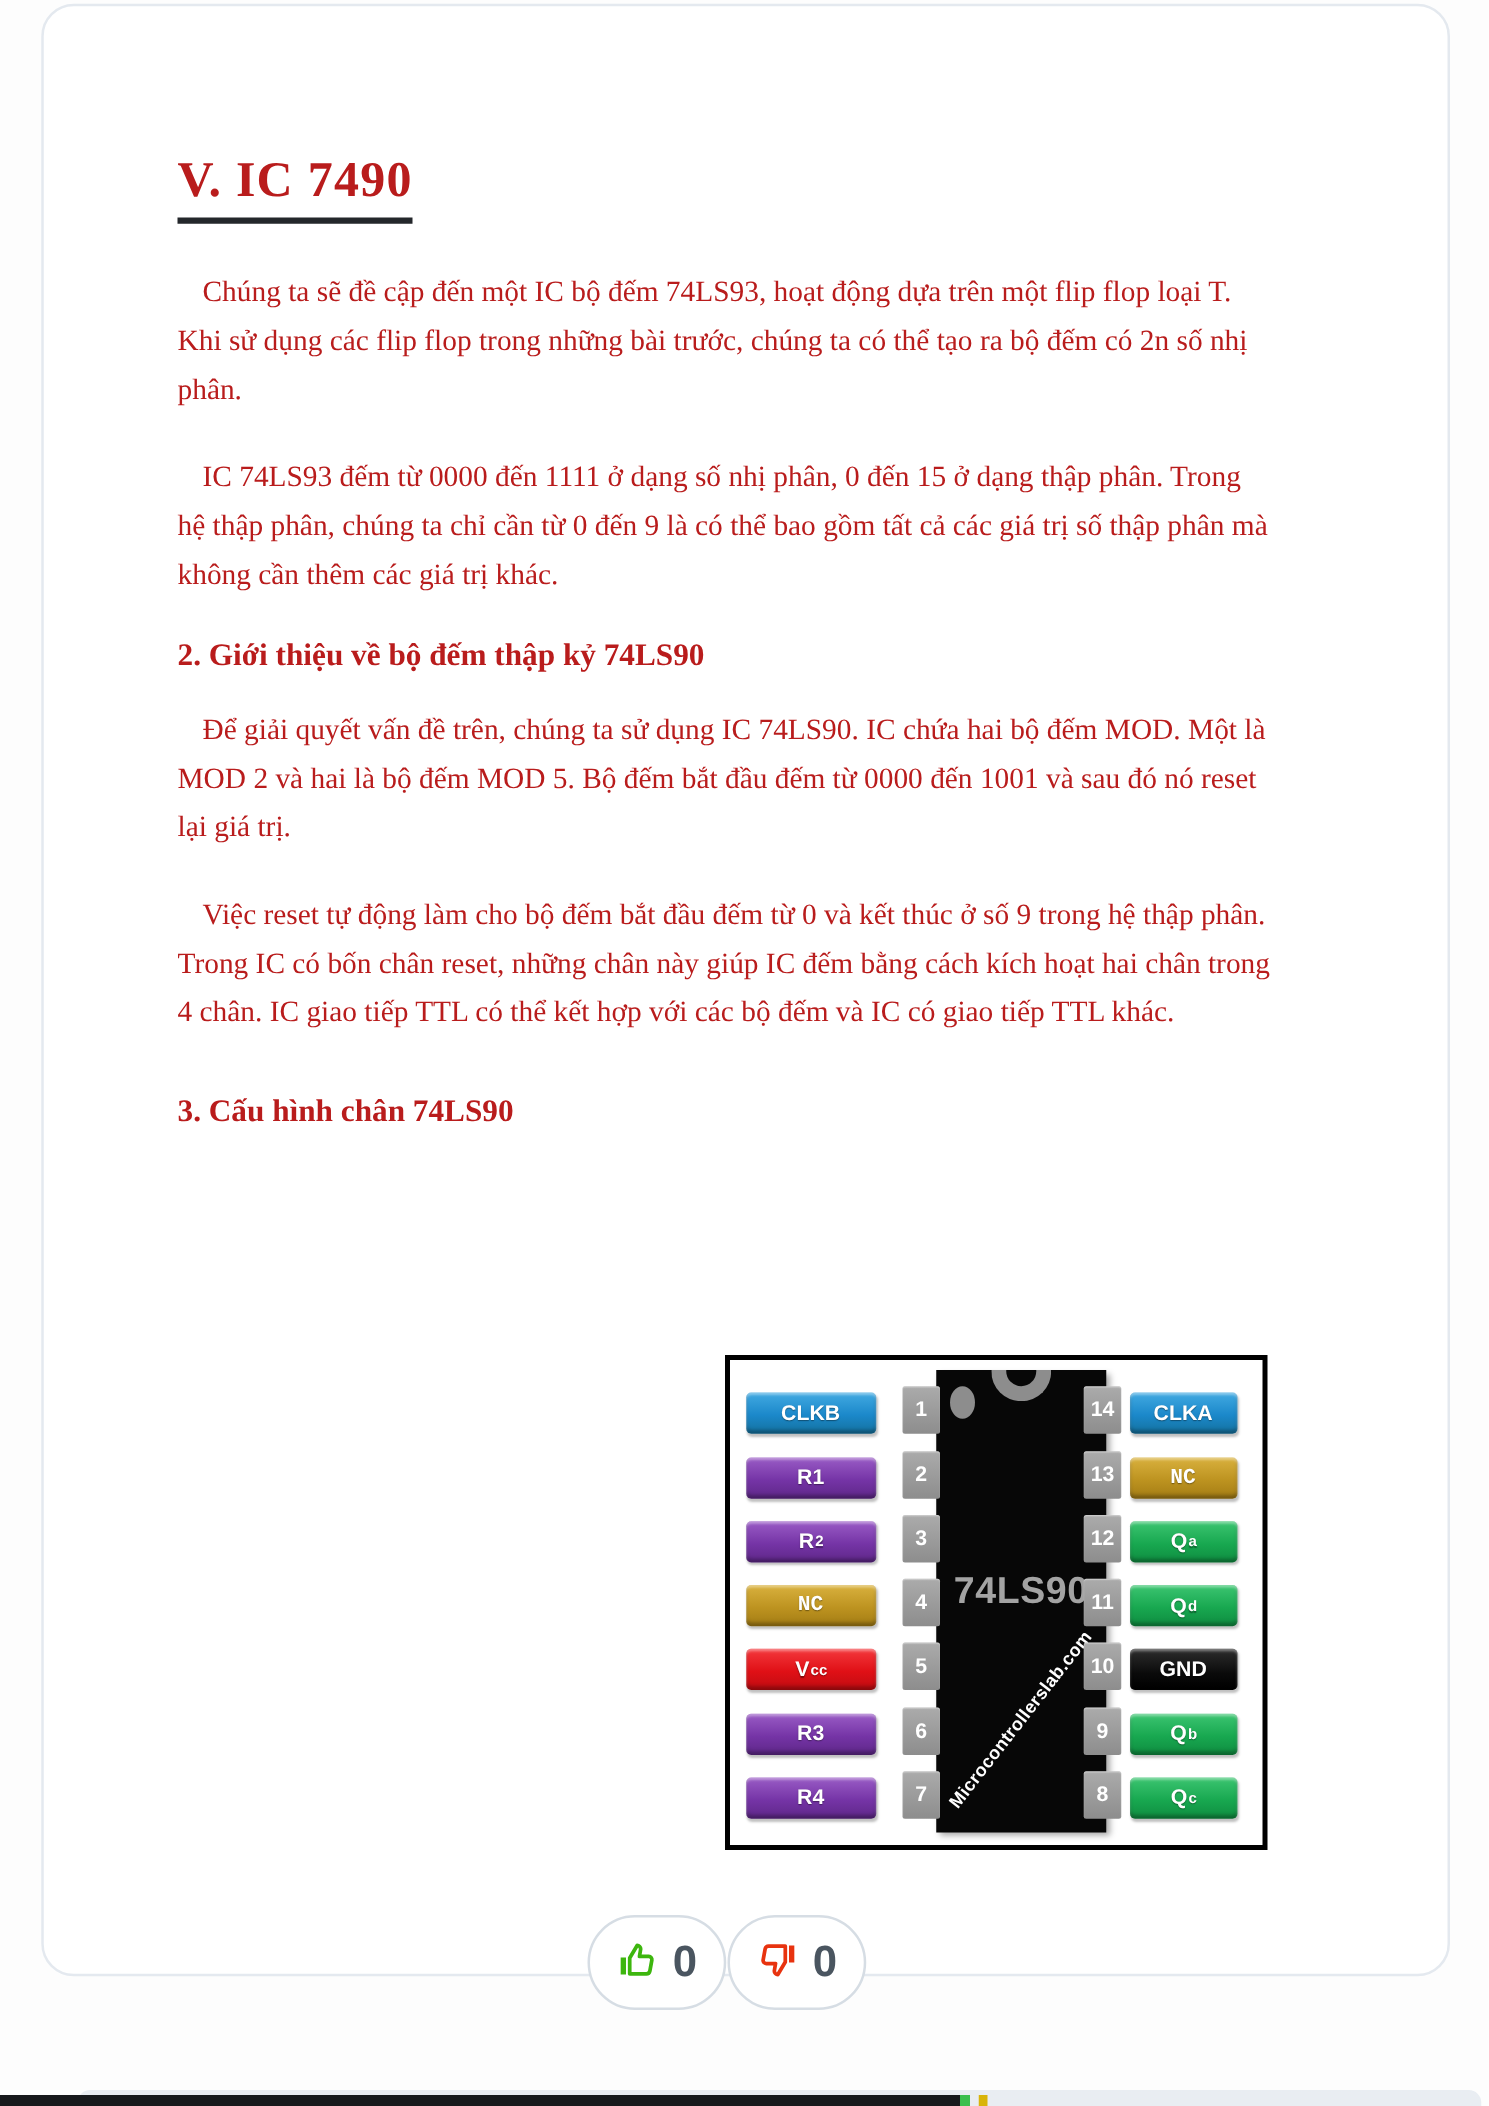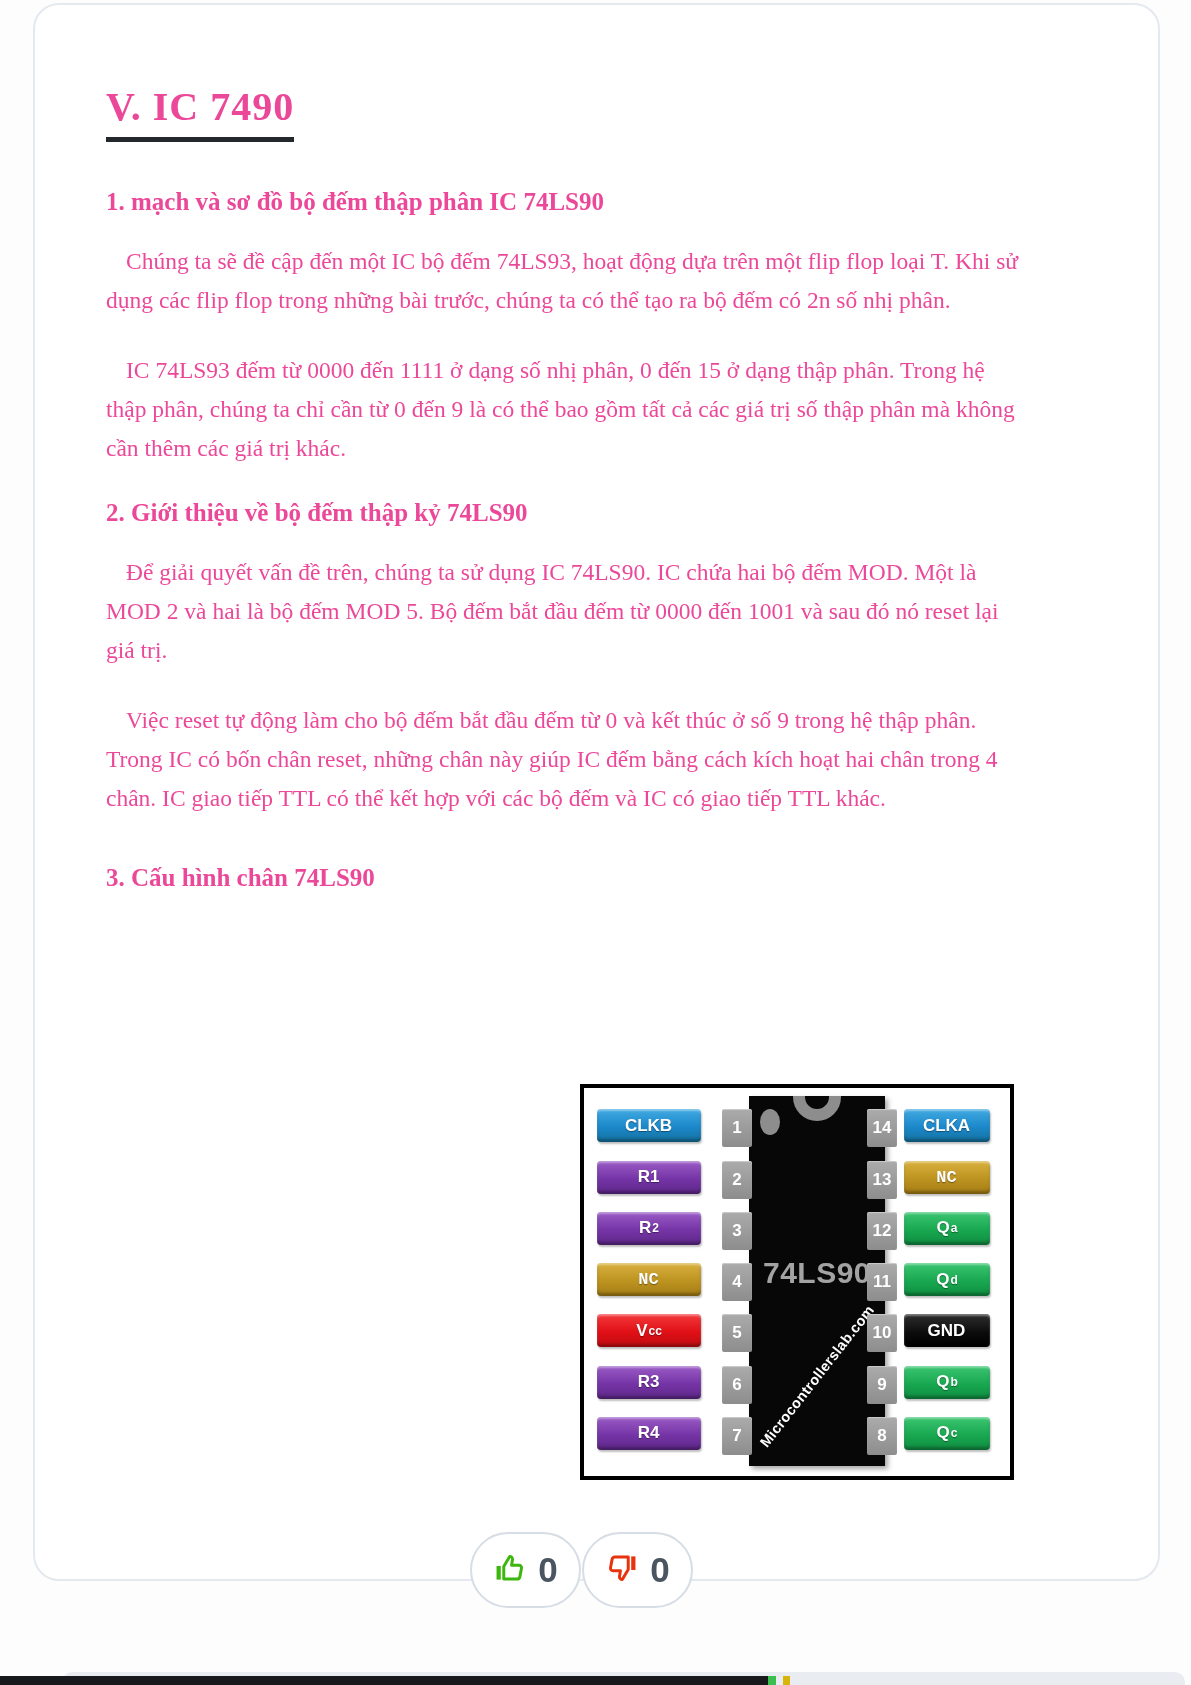--- a/index.html
+++ b/index.html
@@ -3,37 +3,37 @@
 <meta charset="utf-8">
 <style>
   * { margin:0; padding:0; box-sizing:border-box; }
   html,body { width:1191px; height:1685px; background:#ffffff; overflow:hidden;
               font-family:"Liberation Serif", serif; }
   .page { position:relative; width:1191px; height:1685px; background:#fdfdfd; }
 
   
   .card { position:absolute; left:33px; top:3px; width:1127px; height:1578px;
           background:#ffffff; border:2px solid #e4e9ef; border-radius:26px; }
-  .card-inner { padding:78px 138px 0 71px; color:#ec4899; }
+  .card-inner { padding:78px 138px 0 107px; color:#b91c1c;margin-top:37px; }
 
   .doc-title { display:inline-block; font-size:40px; font-weight:bold; letter-spacing:1px;
                border-bottom:5px solid #24272b; padding-bottom:7px; margin-bottom:36px; }
   h2.sec { font-size:25px; font-weight:bold; margin:10px 0 26px 0; }
   p.body { font-size:23.5px; line-height:1.66; text-indent:20px; margin-bottom:31px; }
 
   .sec3-wrap { position:relative; margin-top:46px; }
   .sec3-wrap h2 { margin-top:42px; }
 
   
   .diagram { position:absolute; left:545px; top:1079px; width:434px; height:396px;
              background:#ffffff; border:4px solid #000; }
   .diag-rows { position:relative; width:100%; height:100%;
                display:flex; flex-direction:column; justify-content:space-evenly;
                padding:8px 0; z-index:2; }
-  .pin-row { display:flex; align-items:flex-start; }
+  .pin-row { display:flex; align-items:flex-end; }
   .chip { height:33px; border-radius:4px; color:#fff; font-family:"Liberation Sans",sans-serif;
           font-weight:bold; font-size:17px; display:flex; align-items:center; justify-content:center;
           text-shadow:0 1px 1px rgba(0,0,0,.4);
           box-shadow:inset 0 2px 2px rgba(255,255,255,.38), inset 0 -3px 3px rgba(0,0,0,.28), 1px 2px 2px rgba(0,0,0,.25); }
   .chip sub { font-size:12px; line-height:1; margin-left:1px; }
   .chip-l { width:104px; margin-left:13px; }
   .pin-num { width:30px; height:38px; background:linear-gradient(180deg,#ababab,#8d8d8d);
              color:#fff; font-family:"Liberation Sans",sans-serif; font-weight:bold; font-size:17px;
              display:flex; align-items:center; justify-content:center; border-radius:2px;
              box-shadow:inset 0 1px 1px rgba(255,255,255,.4); }
@@ -83,21 +83,20 @@
 </style>
 </head>
 <body>
 
 <div class="page">
 
   <div class="card">
     <div class="card-inner">
       <div class="doc-title">V. IC 7490</div>
 
-      <h2 class="sec">1. mạch và sơ đồ bộ đếm thập phân IC 74LS90</h2>
       <p class="body">Chúng ta sẽ đề cập đến một IC bộ đếm 74LS93, hoạt động dựa trên một flip flop loại T. Khi sử dụng các flip flop trong những bài trước, chúng ta có thể tạo ra bộ đếm có 2n số nhị phân.</p>
       <p class="body">IC 74LS93 đếm từ 0000 đến 1111 ở dạng số nhị phân, 0 đến 15 ở dạng thập phân. Trong hệ thập phân, chúng ta chỉ cần từ 0 đến 9 là có thể bao gồm tất cả các giá trị số thập phân mà không cần thêm các giá trị khác.</p>
 
       <h2 class="sec">2. Giới thiệu về bộ đếm thập kỷ 74LS90</h2>
       <p class="body">Để giải quyết vấn đề trên, chúng ta sử dụng IC 74LS90. IC chứa hai bộ đếm MOD. Một là MOD 2 và hai là bộ đếm MOD 5. Bộ đếm bắt đầu đếm từ 0000 đến 1001 và sau đó nó reset lại giá trị.</p>
       <p class="body">Việc reset tự động làm cho bộ đếm bắt đầu đếm từ 0 và kết thúc ở số 9 trong hệ thập phân. Trong IC có bốn chân reset, những chân này giúp IC đếm bằng cách kích hoạt hai chân trong 4 chân. IC giao tiếp TTL có thể kết hợp với các bộ đếm và IC có giao tiếp TTL khác.</p>
 
       <div class="sec3-wrap">
         <h2 class="sec">3. Cấu hình chân 74LS90</h2>
       </div>

